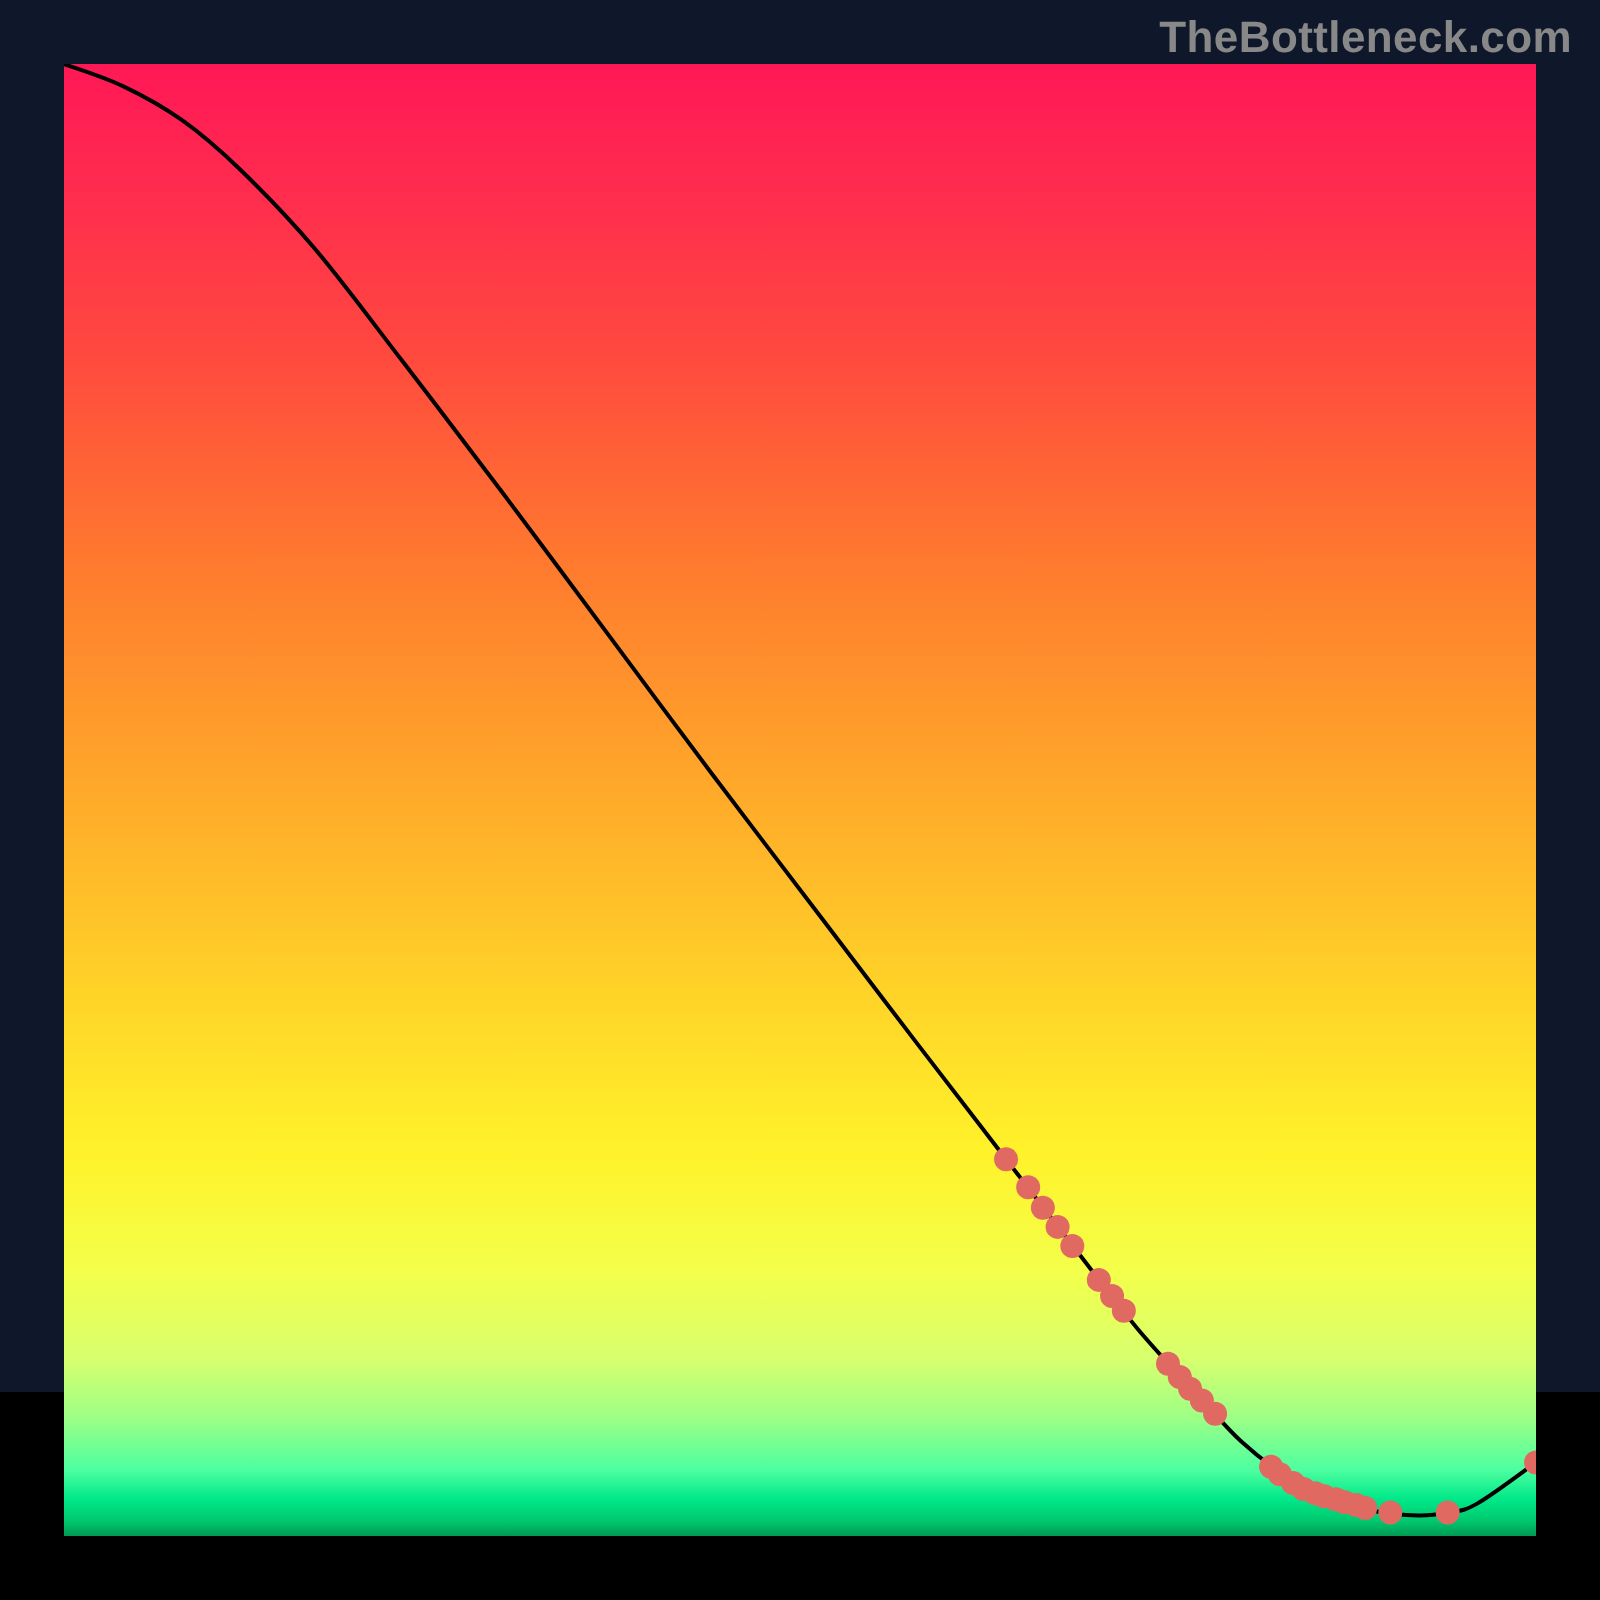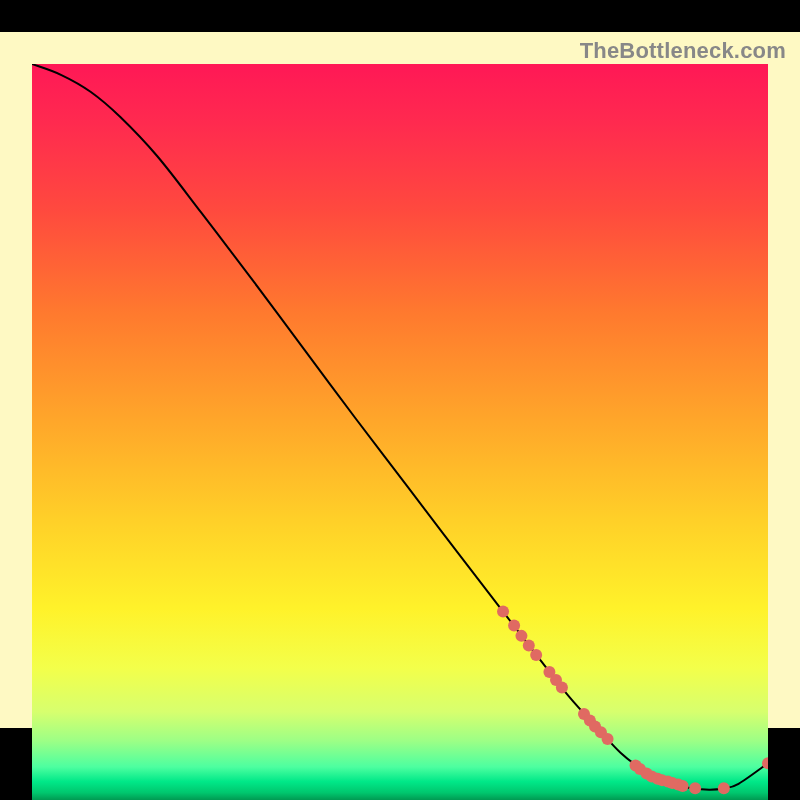--- a/index.html
+++ b/index.html
@@ -9,22 +9,21 @@
     height: 800px;
     background: #000;
     overflow: hidden;
   }
   .frame {
     position: absolute;
     left: 0;
     top: 0;
     width: 800px;
     height: 696px;
-    background: #fef9c3;
-    margin-top: 32px;
+    background: #0f172a;
   }
   .watermark {
     position: absolute;
     top: 6px;
     right: 14px;
     font-family: Arial, Helvetica, sans-serif;
     font-size: 22px;
     font-weight: 600;
     color: #888;
     letter-spacing: 0.2px;

